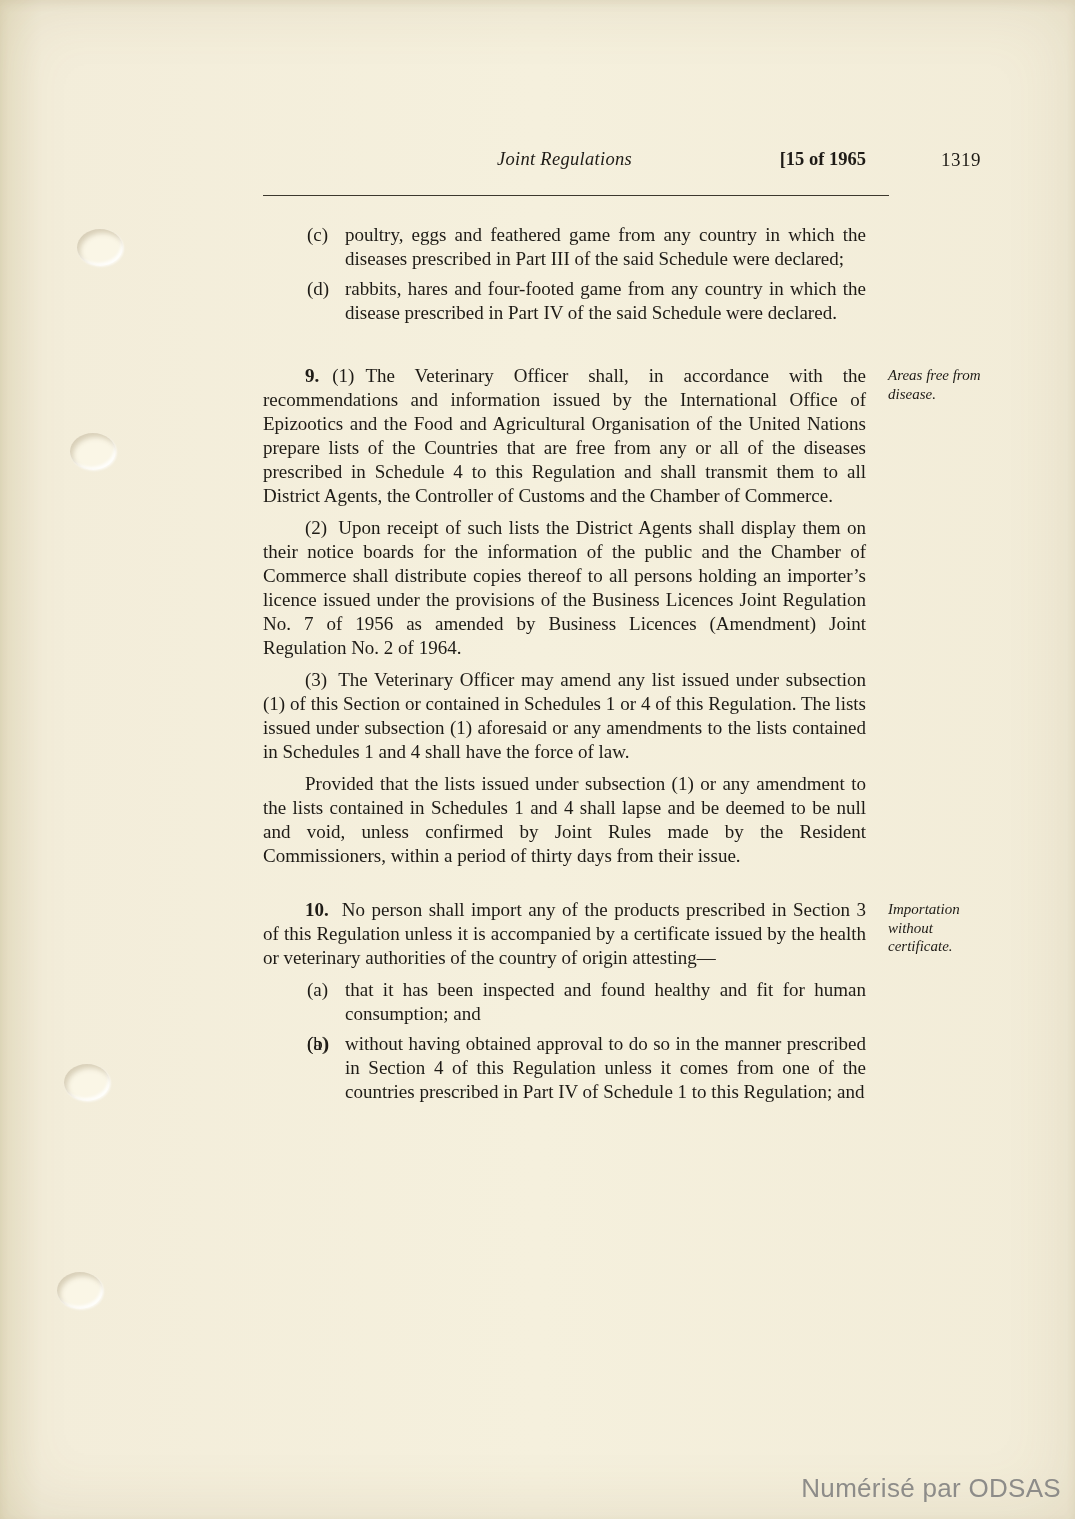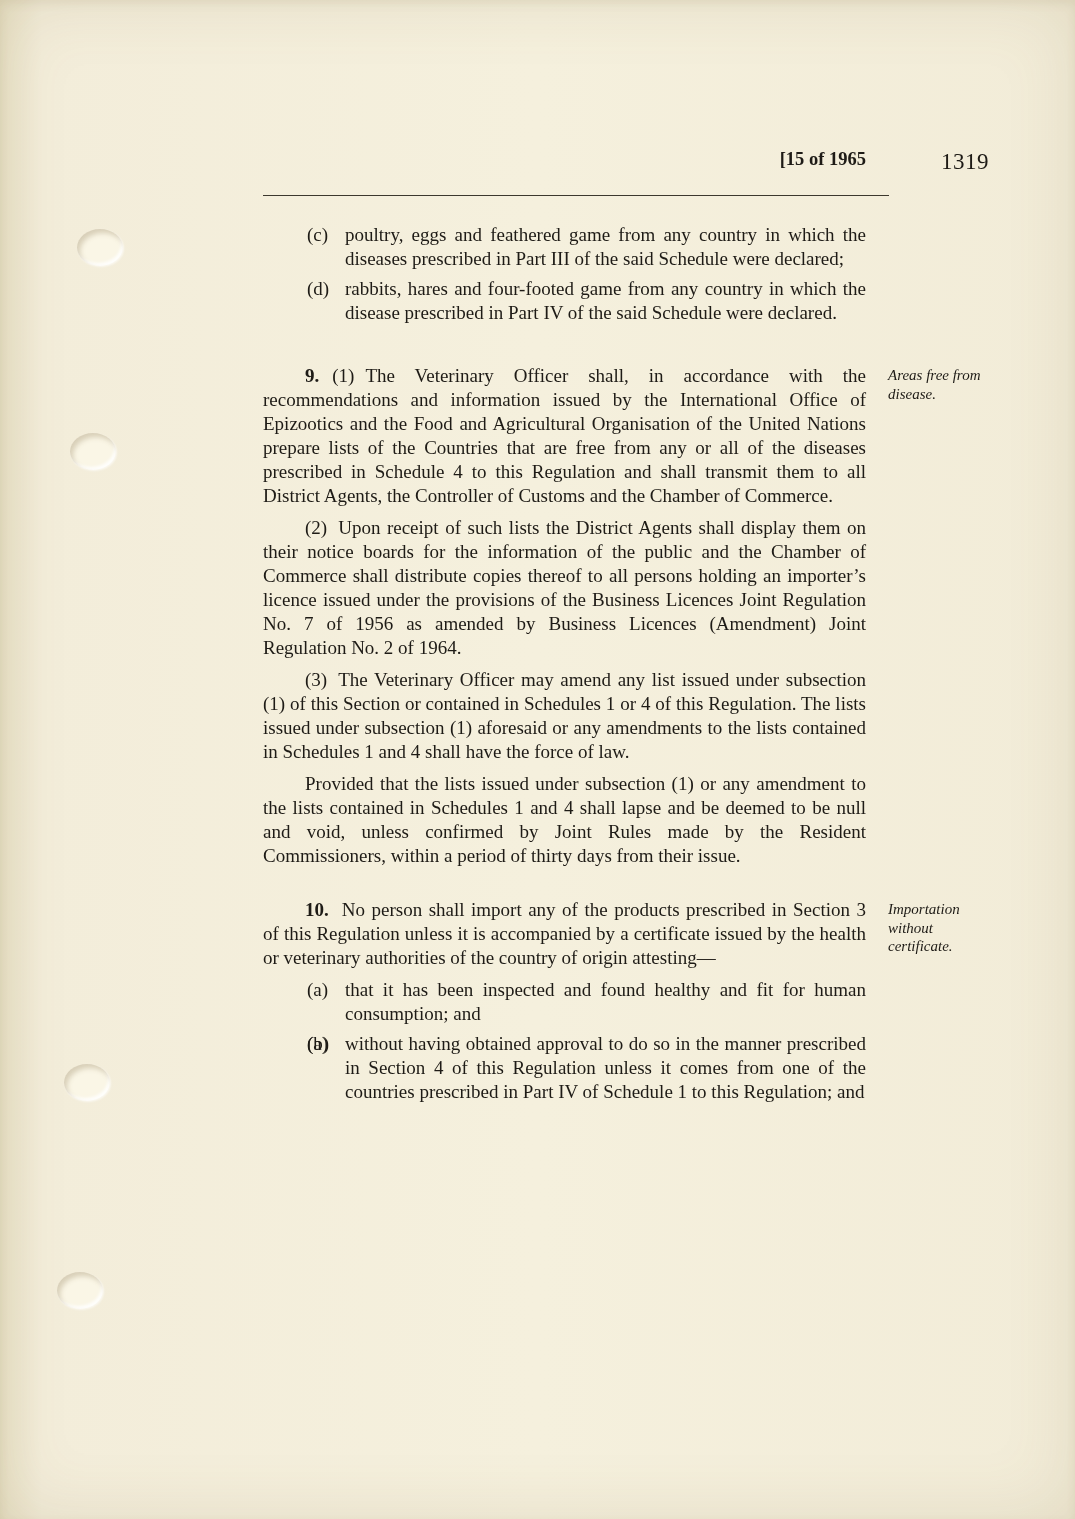--- a/index.html
+++ b/index.html
@@ -35,21 +35,21 @@
   .header-title {
     position: absolute; left: 263px; top: 149px; width: 603px;
     text-align: center; font-style: italic; font-size: 18.5px;
     letter-spacing: 0.3px;
   }
   .header-citation {
     position: absolute; left: 263px; top: 149px; width: 603px;
     text-align: right; font-weight: bold; font-size: 18.5px;
   }
   .header-pagenum {
-    position: absolute; left: 941px; top: 149px; font-size: 23px;
+    position: absolute; left: 941px; top: 149px; font-size: 19px;
     letter-spacing: 0.5px;
   }
   .header-rule {
     position: absolute; left: 263px; top: 195px; width: 626px;
     border-top: 1.6px solid #3c382e; height: 0;
   }
 
   
   .content {
     position: absolute; left: 263px; top: 223px; width: 603px;
@@ -94,20 +94,21 @@
 </head>
 <body>
 
 <div class="page">
 
   <div class="hole hole-1"></div>
   <div class="hole hole-2"></div>
   <div class="hole hole-3"></div>
   <div class="hole hole-4"></div>
 
+  <div class="header-title">Joint Regulations</div>
   <div class="header-citation">[15 of 1965</div>
   <div class="header-pagenum">1319</div>
   <div class="header-rule"></div>
 
   <div class="content">
 
     <p class="item"><span class="label">(c)</span><span>poultry, eggs and feathered game from any country in which the diseases prescribed in Part III of the said Schedule were declared;</span></p>
 
     <p class="item"><span class="label">(d)</span><span>rabbits, hares and four-footed game from any country in which the disease prescribed in Part IV of the said Schedule were declared.</span></p>
 
@@ -123,14 +124,15 @@
 
     <p class="item"><span class="label">(a)</span><span>that it has been inspected and found healthy and fit for human consumption; and</span></p>
 
     <p class="item"><span class="label">(b)</span></p>
 
 
     <p class="item"><span class="label">(a)</span><span>without having obtained approval to do so in the manner prescribed in Section 4 of this Regulation unless it comes from one of the countries prescribed in Part IV of Schedule 1 to this Regulation; and</span></p>
 
   </div>
 
+  <div class="watermark">Numérisé par ODSAS</div>
 
 </div>
 
 </body></html>

